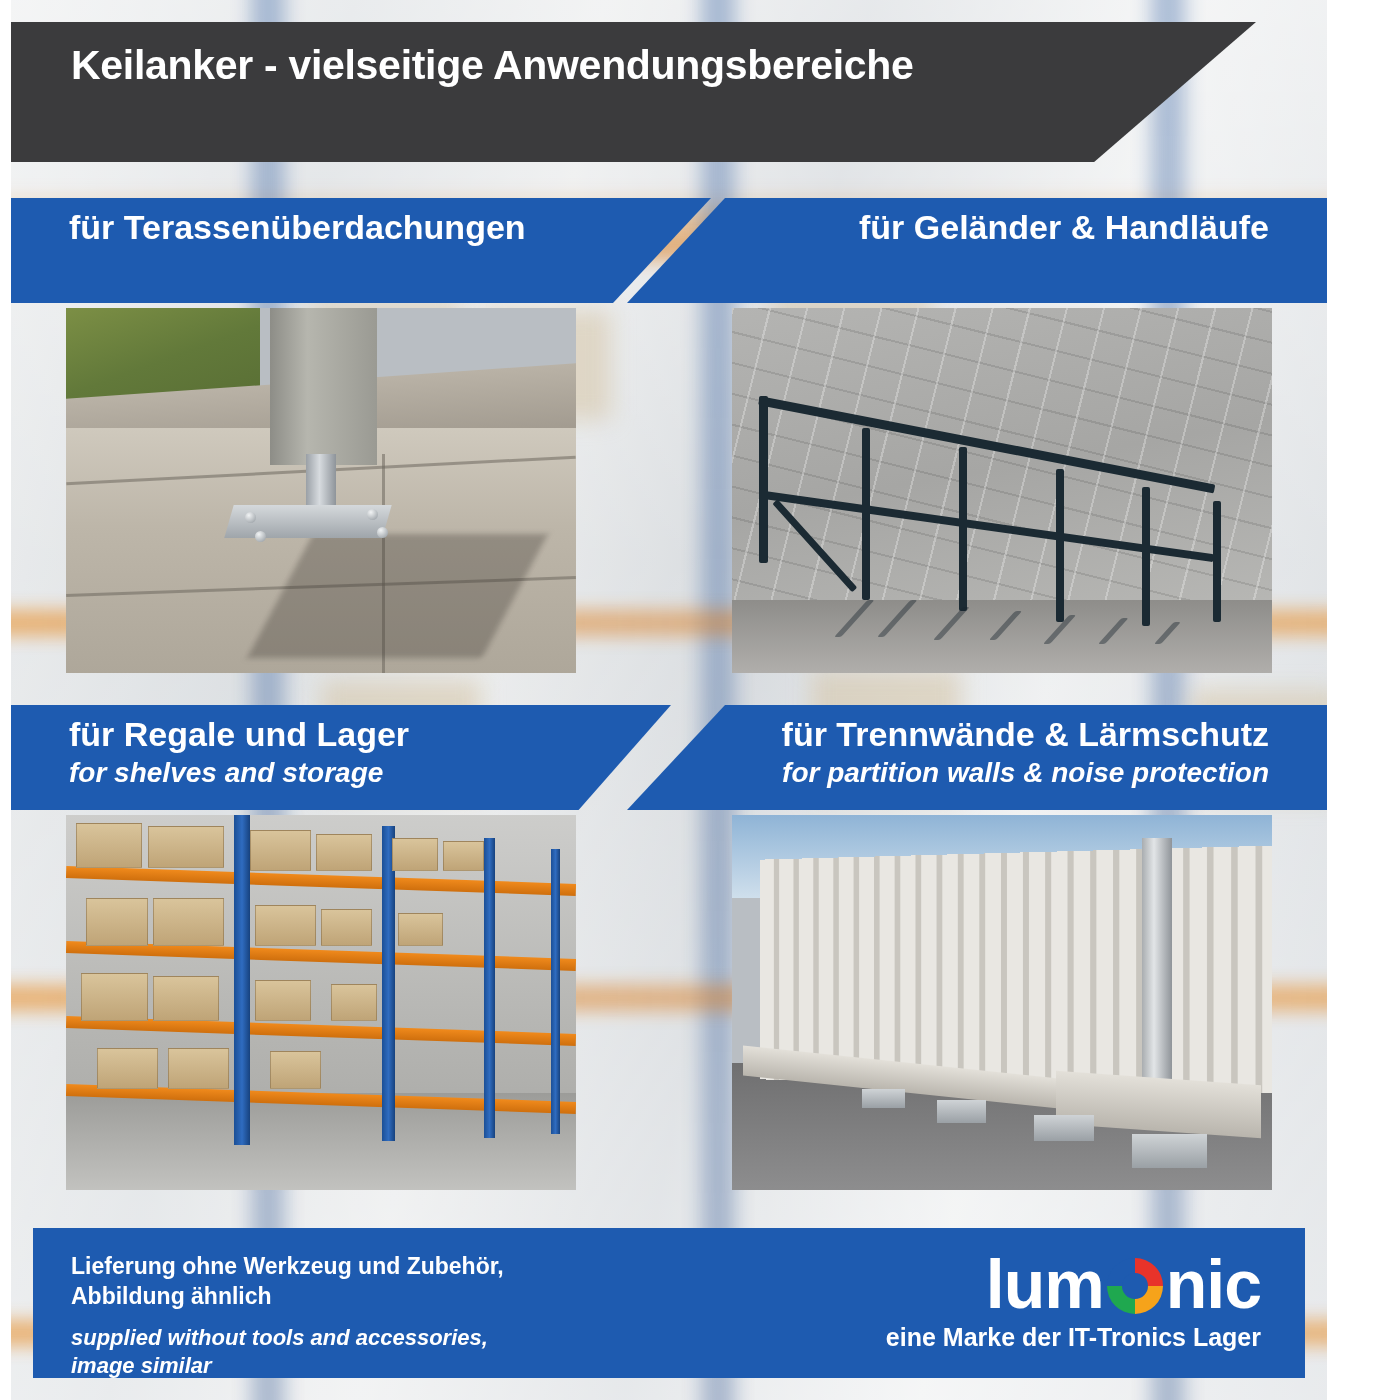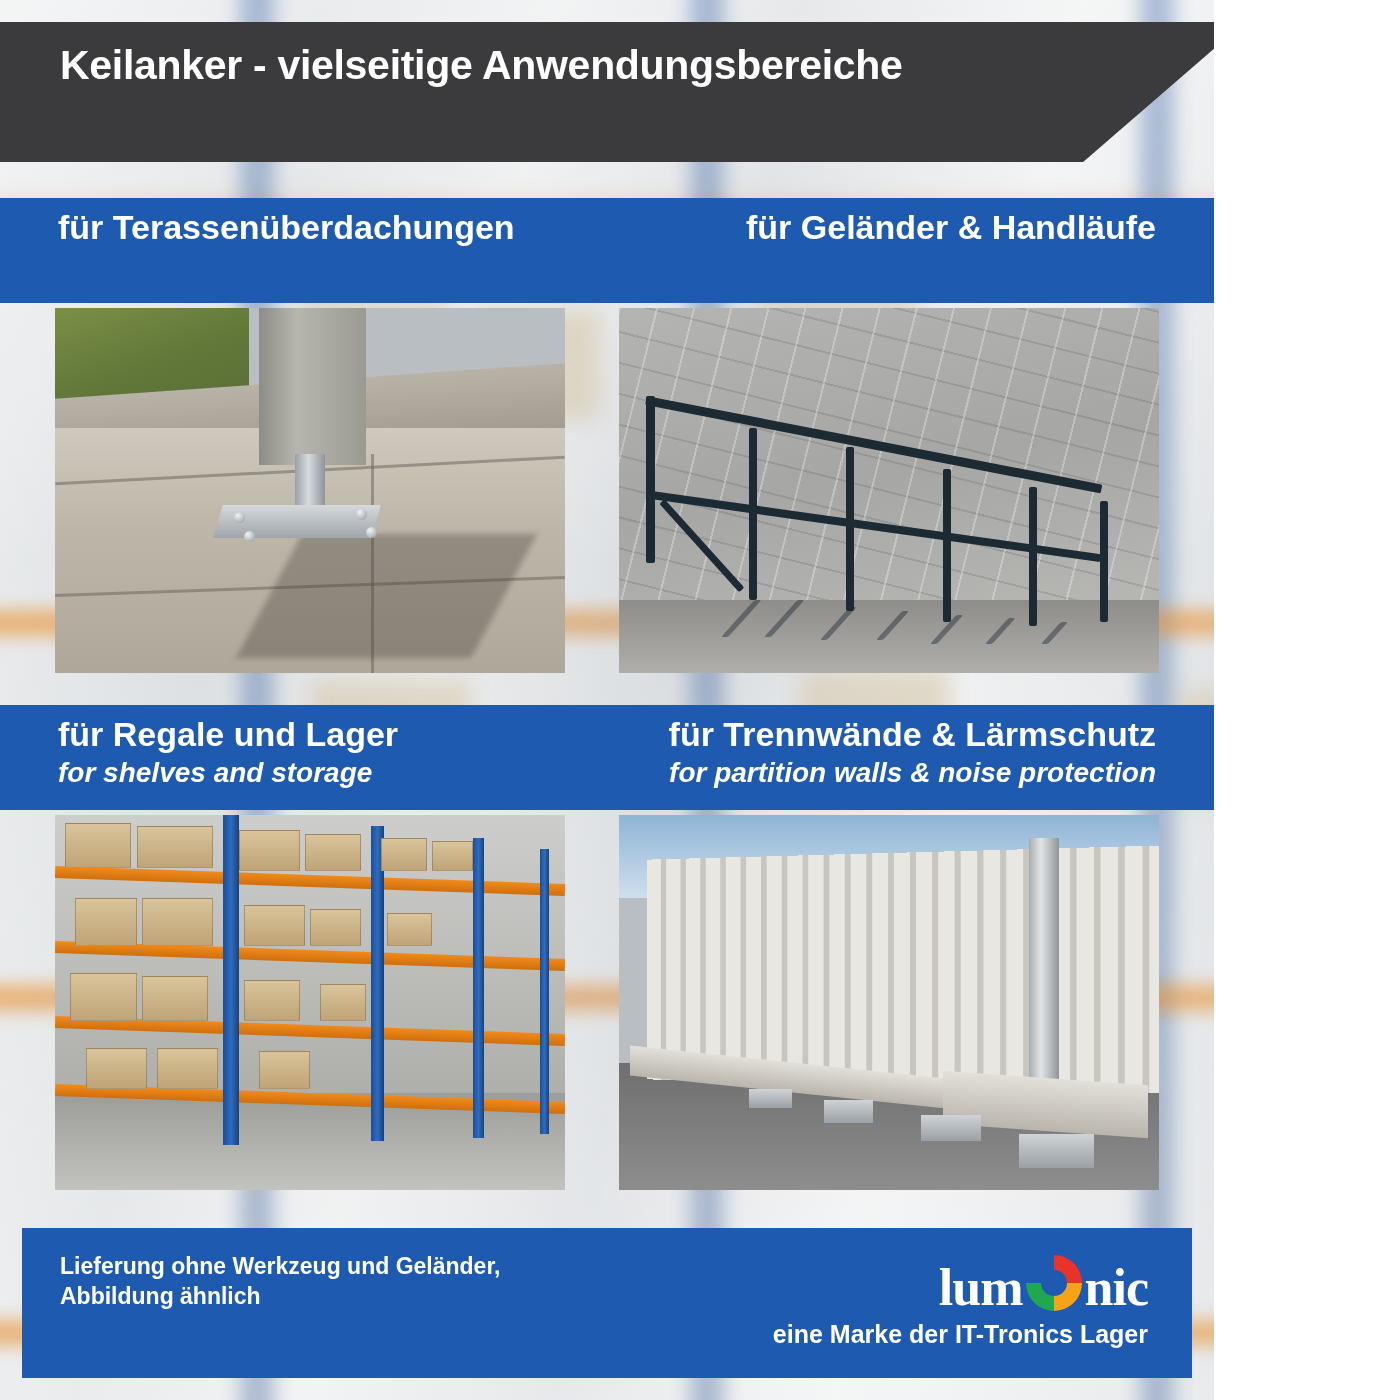--- a/index.html
+++ b/index.html
@@ -9,24 +9,25 @@
   body {
     width: 1400px;
     height: 1400px;
     font-family: "Liberation Sans", sans-serif;
     background: #ffffff;
     overflow: hidden;
   }
 
   .poster {
     position: relative;
-    width: 1214px;
+    width: 1316px;
     height: 1400px;
     overflow: hidden;
     background: #d8dde2;
+    margin-left: 11px;
   }
 
   
   .bg {
     position: absolute;
     inset: 0;
     background:
       linear-gradient(180deg, rgba(255,255,255,0.55) 0%, rgba(255,255,255,0.25) 40%, rgba(255,255,255,0.55) 100%),
       linear-gradient(100deg, #e7e9ea 0%, #cfd4d8 22%, #e3e5e6 38%, #c9ced3 55%, #e9ebec 74%, #cdd2d7 100%);
   }
@@ -165,26 +166,25 @@
     font-weight: 700;
     font-style: italic;
     line-height: 1.3;
     margin: 12px 0 0 0;
   }
   .brand {
     text-align: right;
     padding-right: 4px;
   }
   .brand .wordmark {
-    font-size: 52px;
+    font-size: 68px;
     font-weight: 700;
     line-height: 0.95;
     letter-spacing: -1px;
     white-space: nowrap;
-    font-family: Liberation Serif, serif;
   }
   .brand .sub {
     font-size: 25px;
     font-weight: 700;
     margin-top: 6px;
   }
   .o-wrap {
     display: inline-block;
     position: relative;
     width: 62px;
@@ -452,22 +452,26 @@
         <div class="p4-foot" style="left:38%; top:76%; width:9%; height:6%;"></div>
         <div class="p4-foot" style="left:56%; top:80%; width:11%; height:7%;"></div>
         <div class="p4-foot" style="left:74%; top:85%; width:14%; height:9%;"></div>
       </div>
     </div>
   </div>
 
   <div class="footer">
     <div class="footer-text">
       <p class="de">
-        <span>Lieferung ohne Werkzeug und Geländer,</span><br>
+        <span>Lieferung ohne Werkzeug und Zubehör,</span><br>
         <span>Abbildung ähnlich</span>
+      </p>
+      <p class="en">
+        <span>supplied without tools and accessories,</span><br>
+        <span>image similar</span>
       </p>
     </div>
     <div class="brand">
       <div class="wordmark">
         <span>lum</span><span class="o-wrap">
           <svg width="62" height="62" viewBox="0 0 62 62" aria-hidden="true">
             <path d="M31 3 A28 28 0 0 1 59 31 L44 31 A13 13 0 0 0 31 18 Z" fill="#e8332a"></path>
             <path d="M59 31 A28 28 0 0 1 31 59 L31 44 A13 13 0 0 0 44 31 Z" fill="#f6a31a"></path>
             <path d="M31 59 A28 28 0 0 1 3 31 L18 31 A13 13 0 0 0 31 44 Z" fill="#1fa84f"></path>
             <path d="M3 31 A28 28 0 0 1 31 3 L31 18 A13 13 0 0 0 18 31 Z" fill="#1e5bb0"></path>

